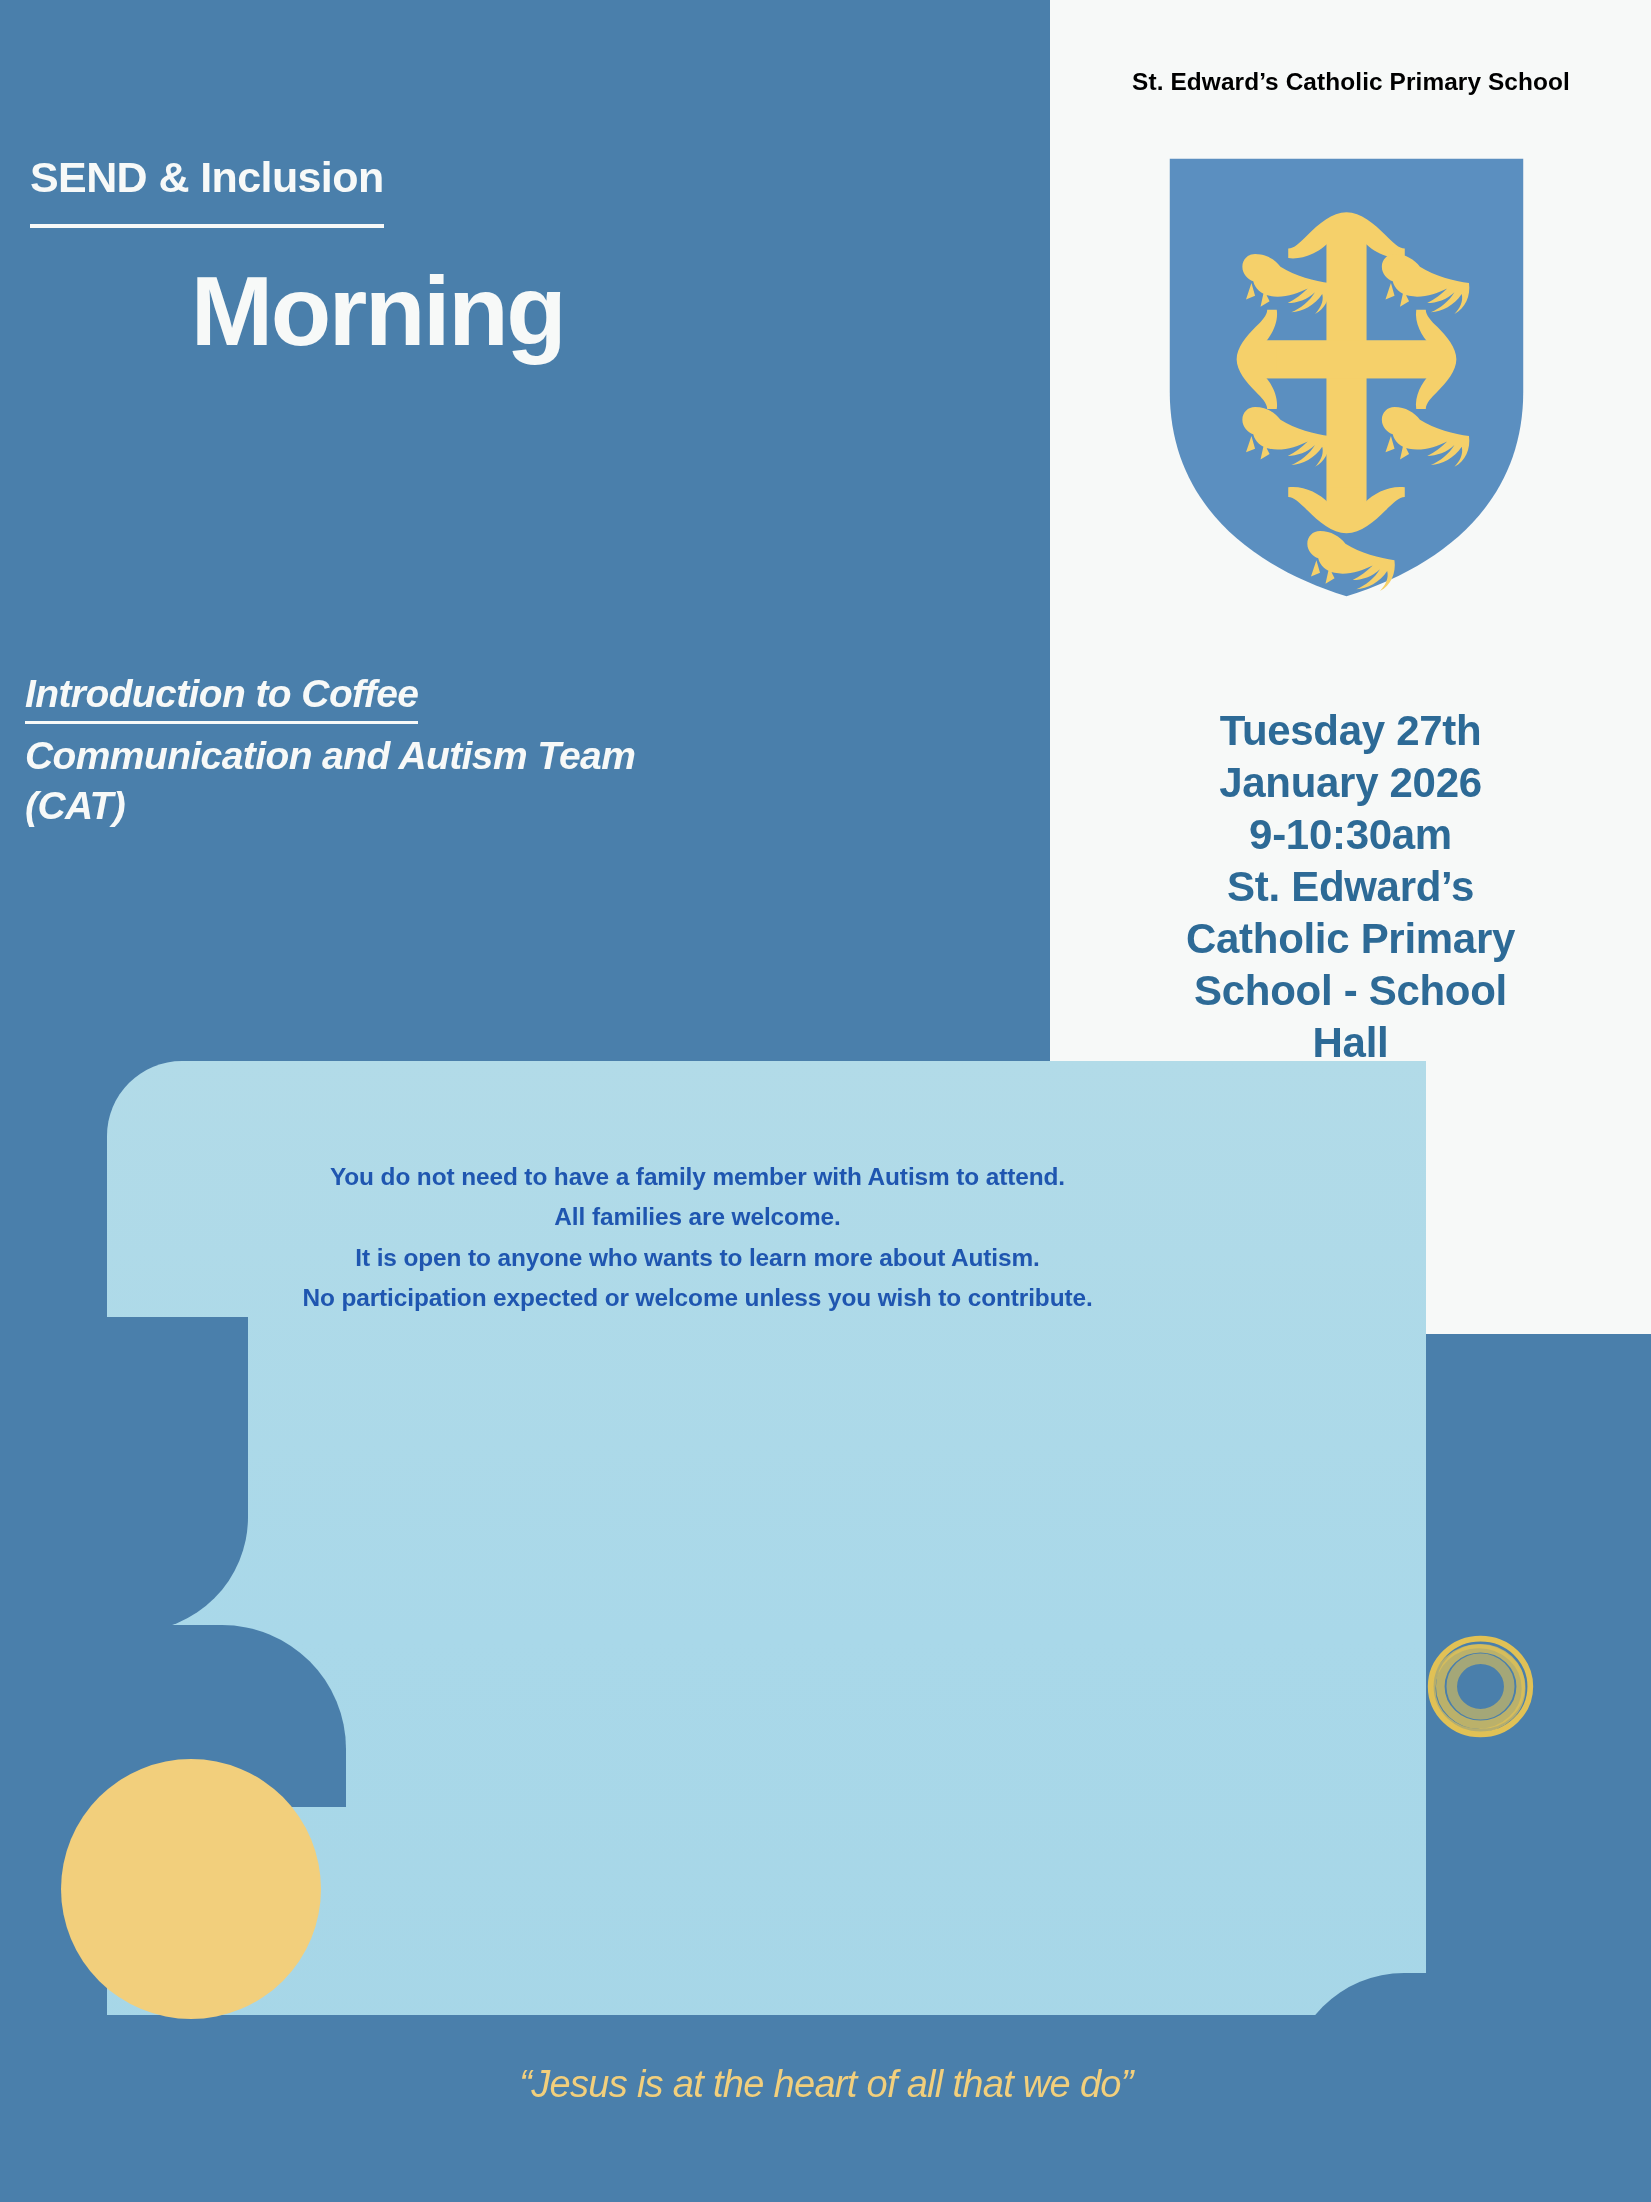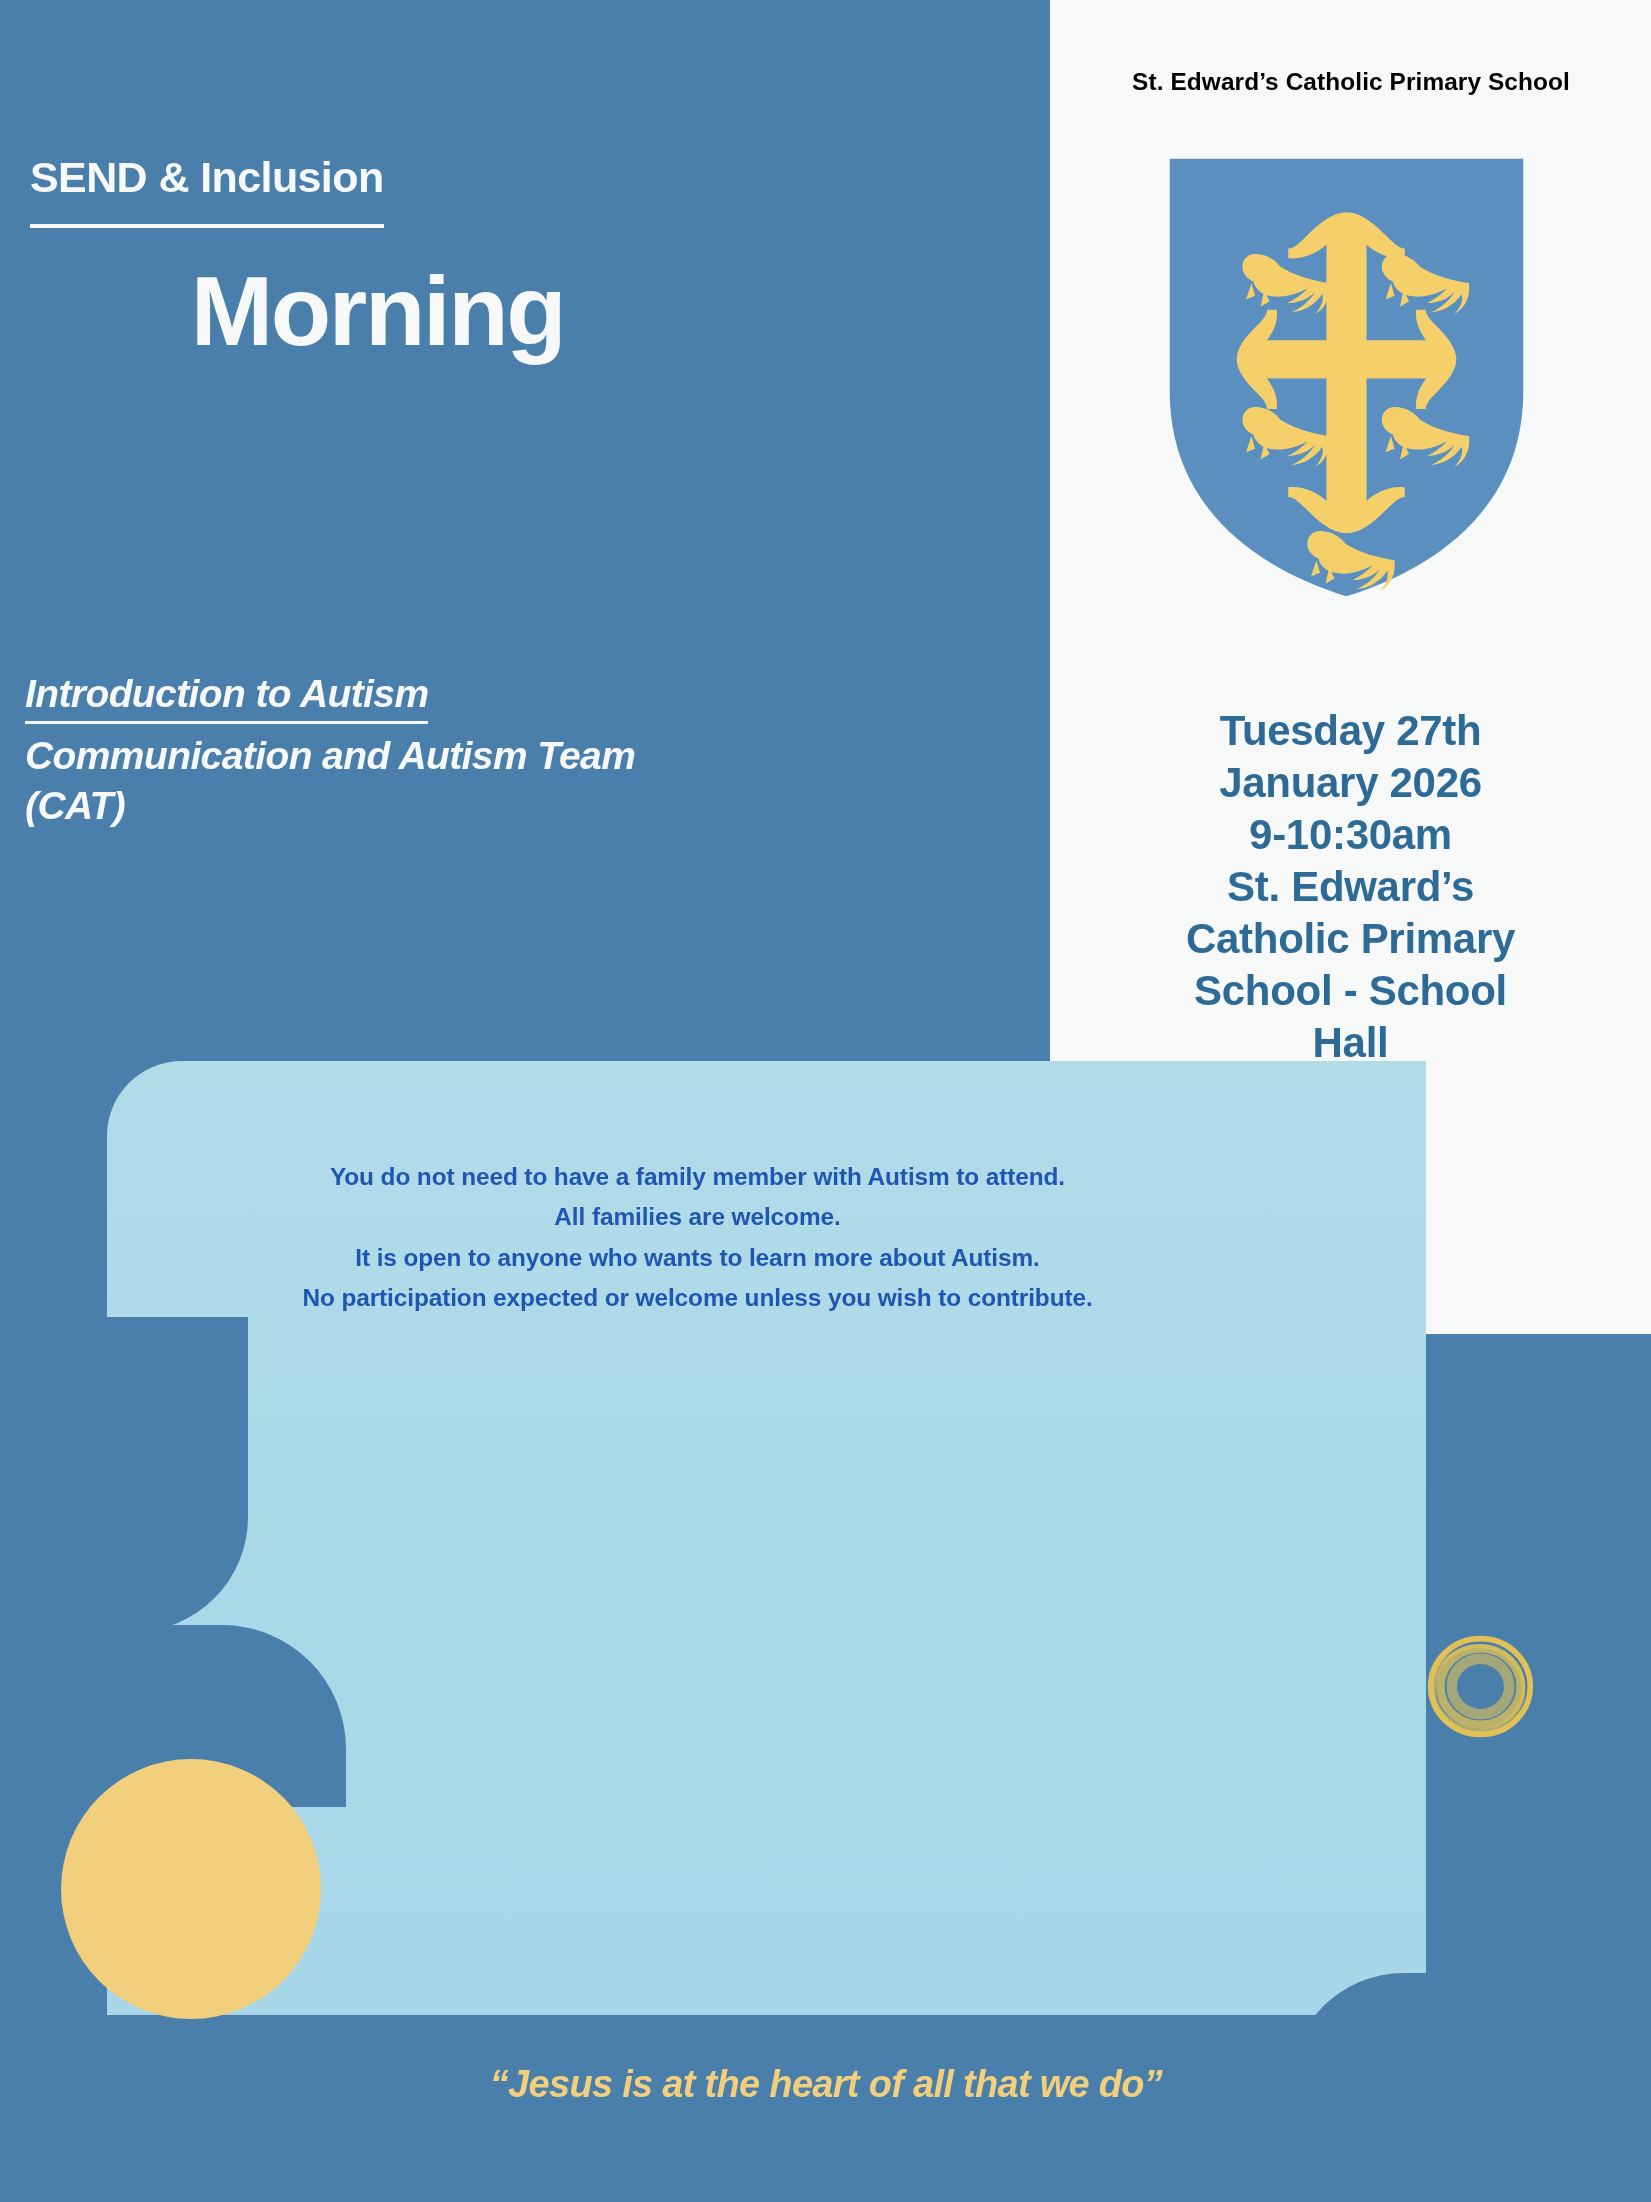--- a/index.html
+++ b/index.html
@@ -167,21 +167,21 @@
   .welcome div { white-space: nowrap; }
 
   
   .tagline {
     position: absolute;
     left: 0; top: 2063px;
     width: 1652px;
     text-align: center;
     color: #f2cf7c;
     font-size: 38px;
-    font-weight: bold;
+    font-weight: normal;
     font-style: italic;
     letter-spacing: -0.7px;
   }
 </style>
 </head>
 <body>
 
 <div id="poster">
 
   <div class="white-panel"></div>
@@ -266,21 +266,21 @@
     <div>Hall</div>
   </div>
 
   <div class="eyebrow">SEND &amp; Inclusion</div>
 
   <div class="main-title">
     <div>Morning</div>
   </div>
 
   <div class="session-block">
-    <div class="session-head">Introduction to Autism</div>
+    <div class="session-head">Introduction to Coffee</div>
     <div>Communication and Autism Team</div>
     <div>(CAT)</div>
   </div>
 
   <div class="photo-card">
     
   </div>
 
   <div class="notch-bl"></div>
   <div class="notch-photo-bl"></div>

